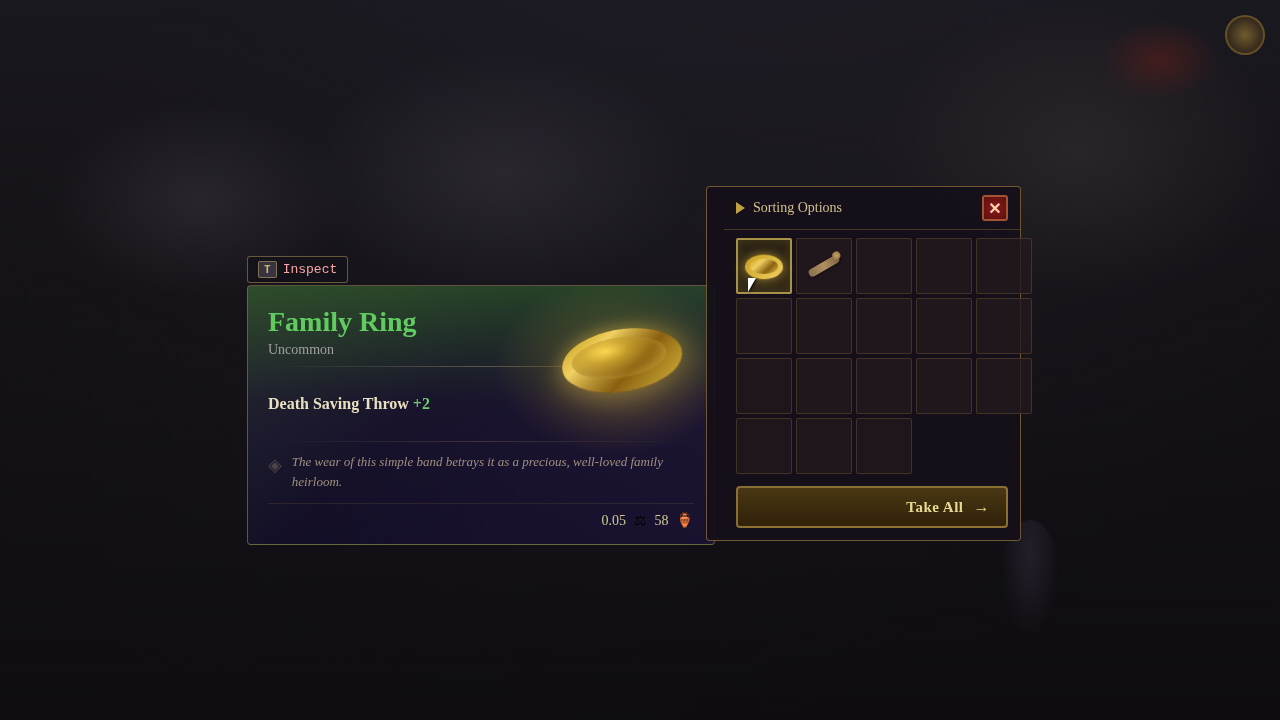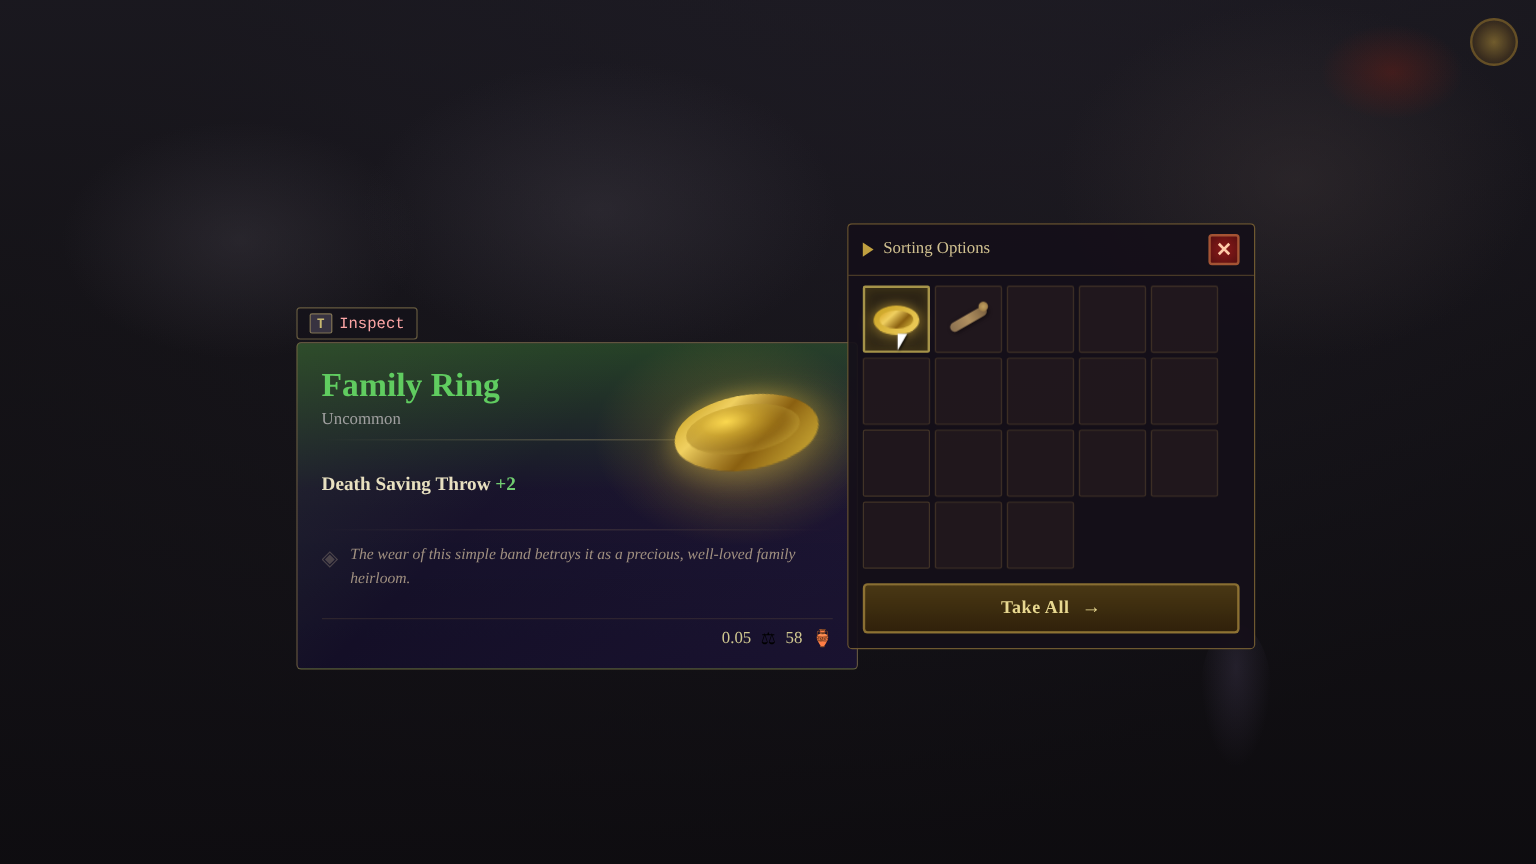--- a/index.html
+++ b/index.html
@@ -209,46 +209,46 @@
       color: #a09080;
       font-style: italic;
       line-height: 1.5;
     }
 
     #item-footer {
       display: flex;
       align-items: center;
       justify-content: flex-end;
       gap: 8px;
-      margin-top: 24px;
+      margin-top: 12px;
       padding-top: 8px;
       border-top: 1px solid rgba(100,80,60,0.3);
       position: relative;
       z-index: 1;
     }
 
     .footer-value {
       color: #d0c890;
       font-size: 14px;
     }
 
     .footer-icon {
       font-size: 14px;
     }
 
     
     #inventory-panel {
       position: absolute;
       top: 186px;
       left: 706px;
-      width: 340px;
+      width: 315px;
       background: rgba(20,15,25,0.93);
       border: 1px solid rgba(150,120,60,0.7);
       border-radius: 4px;
-      padding: 0 0 12px 0;
+      padding: 0 0 12px 17px;
     }
 
     #inventory-header {
       display: flex;
       align-items: center;
       justify-content: space-between;
       padding: 8px 12px;
       border-bottom: 1px solid rgba(150,120,60,0.4);
     }
 
@@ -372,21 +372,21 @@
       padding: 10px 16px;
       background: linear-gradient(180deg, rgba(80,60,20,0.9) 0%, rgba(50,35,10,0.95) 100%);
       border: 2px solid rgba(160,130,60,0.8);
       border-radius: 4px;
       color: #e8d890;
       font-size: 15px;
       font-family: 'Georgia', serif;
       font-weight: bold;
       display: flex;
       align-items: center;
-      justify-content: center;
+      justify-content: flex-end;
       gap: 10px;
       cursor: pointer;
       letter-spacing: 0.5px;
     }
 
     .arrow-right {
       font-size: 16px;
       color: #e8d890;
     }
 

